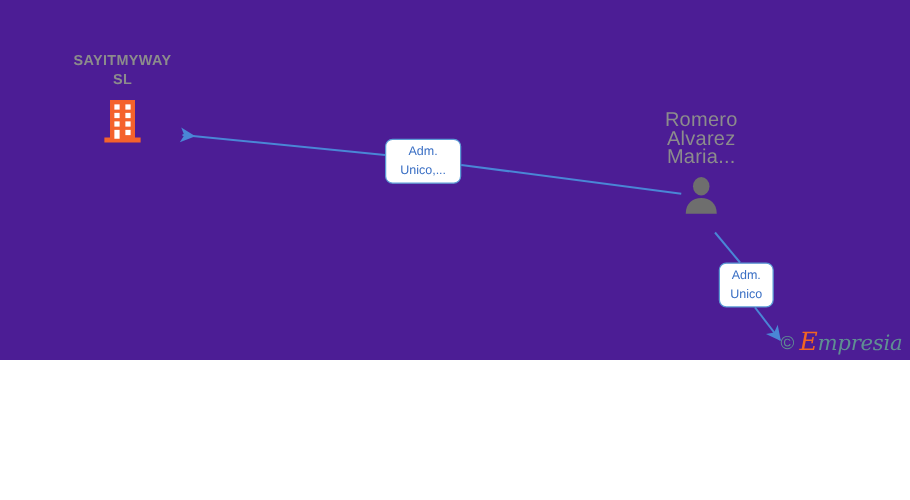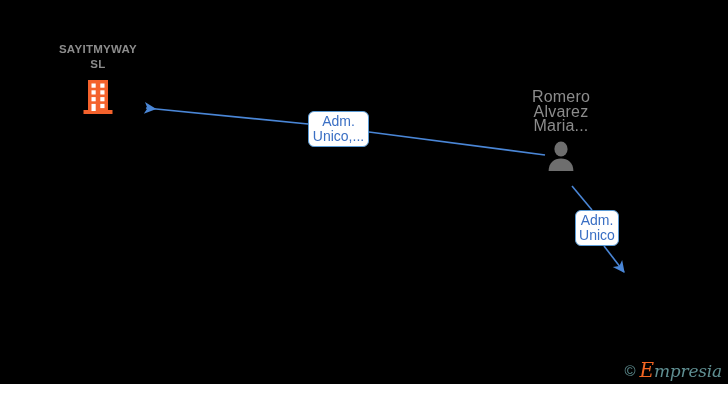--- a/index.html
+++ b/index.html
@@ -6,22 +6,22 @@
     margin: 0;
     padding: 0;
     background: #ffffff;
   }
   body {
     font-family: "Liberation Sans", sans-serif;
   }
   #canvas {
     position: relative;
     width: 728px;
-    height: 384px;
-    background: #000000;
+    height: 288px;
+    background: #4c1d95;
     overflow: hidden;
   }
   
   #edges {
     position: absolute;
     left: 0;
     top: 0;
     width: 728px;
     height: 400px;
   }
@@ -70,21 +70,21 @@
   }
   #node-construi2 .node-label { margin-top: 4px; }
   
   .edge-label {
     position: absolute;
     box-sizing: border-box;
     background: #ffffff;
     border: 1.3px solid #5b9bd5;
     border-radius: 6px;
     color: #3a6fc4;
-    font-size: 14px;
+    font-size: 10px;
     line-height: 15px;
     text-align: center;
     display: flex;
     flex-direction: column;
     justify-content: center;
     align-items: center;
     white-space: pre-line;
     padding: 2px 3px;
   }
   #edge-label-1 {

